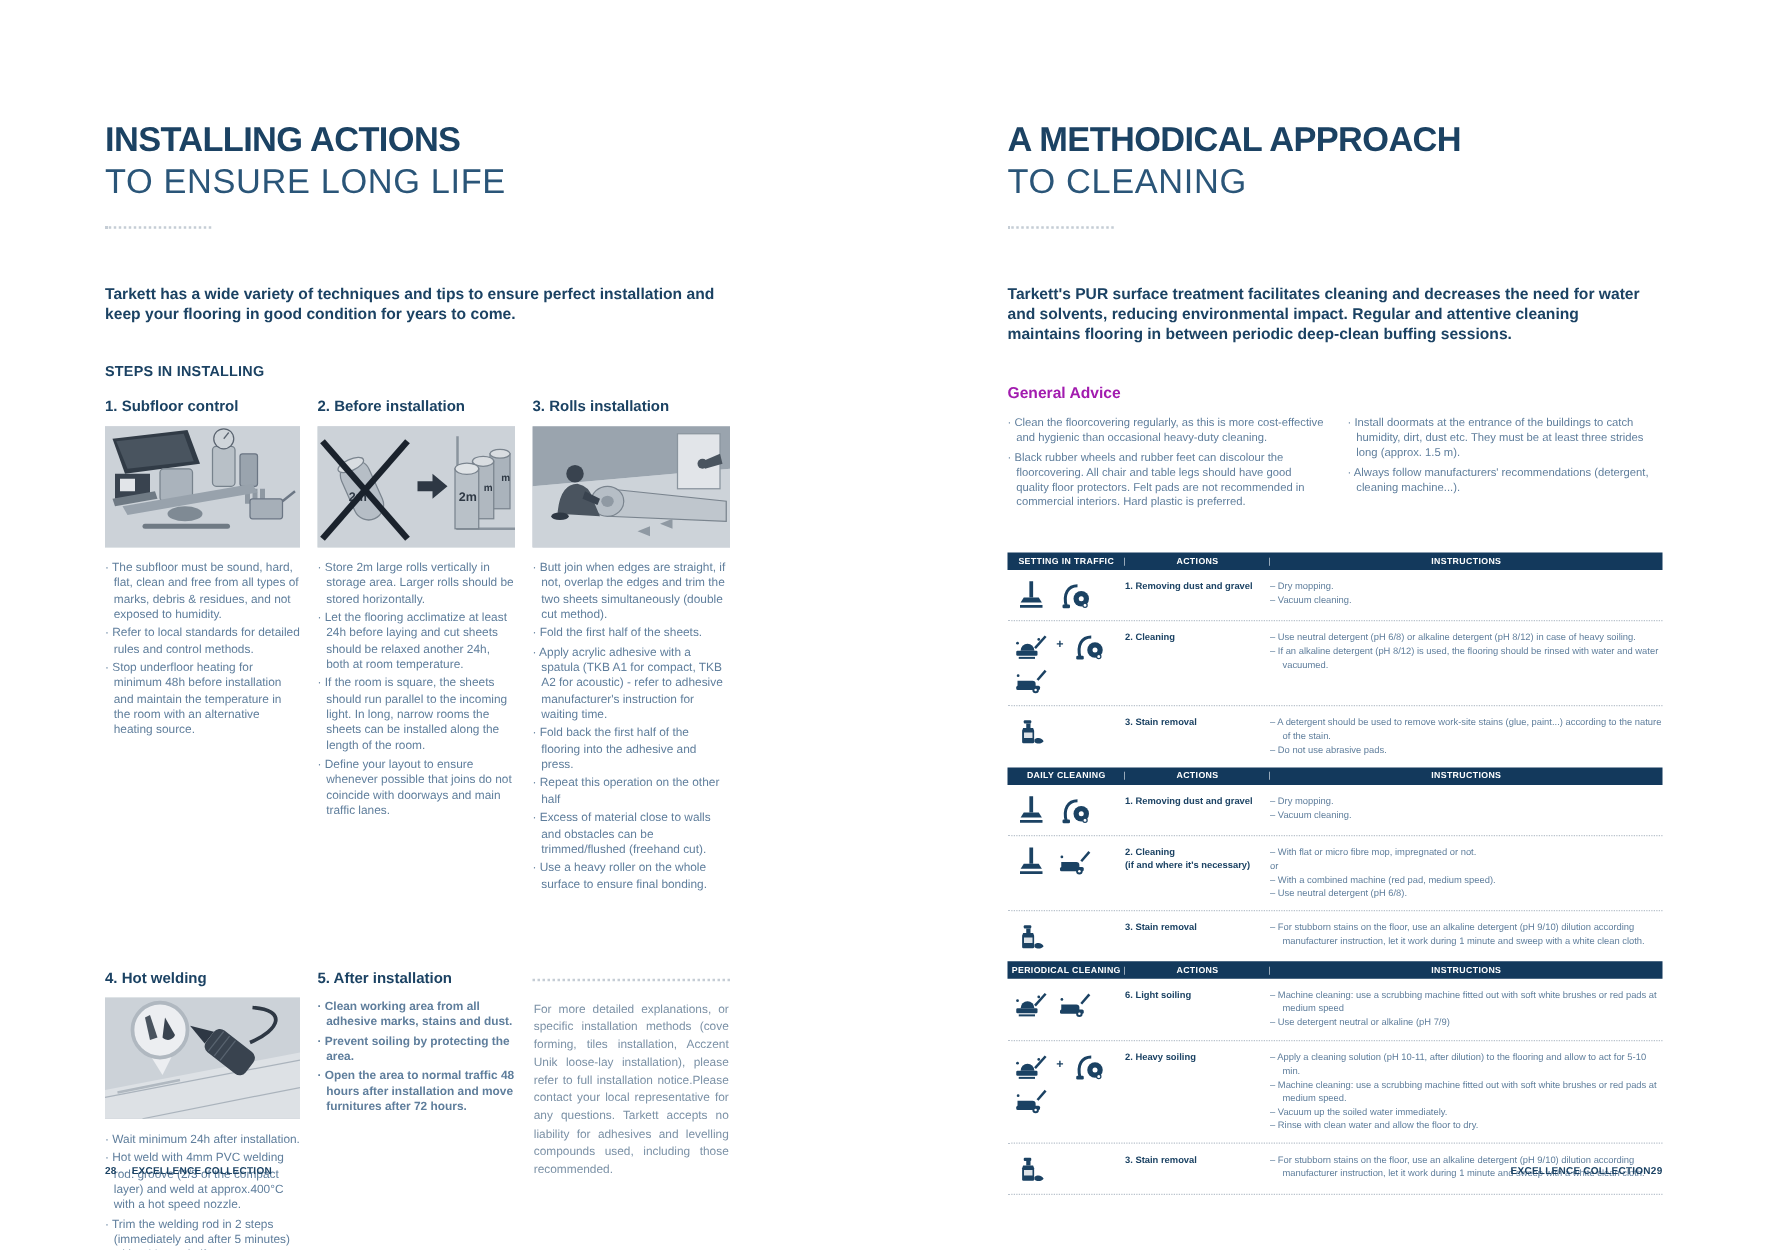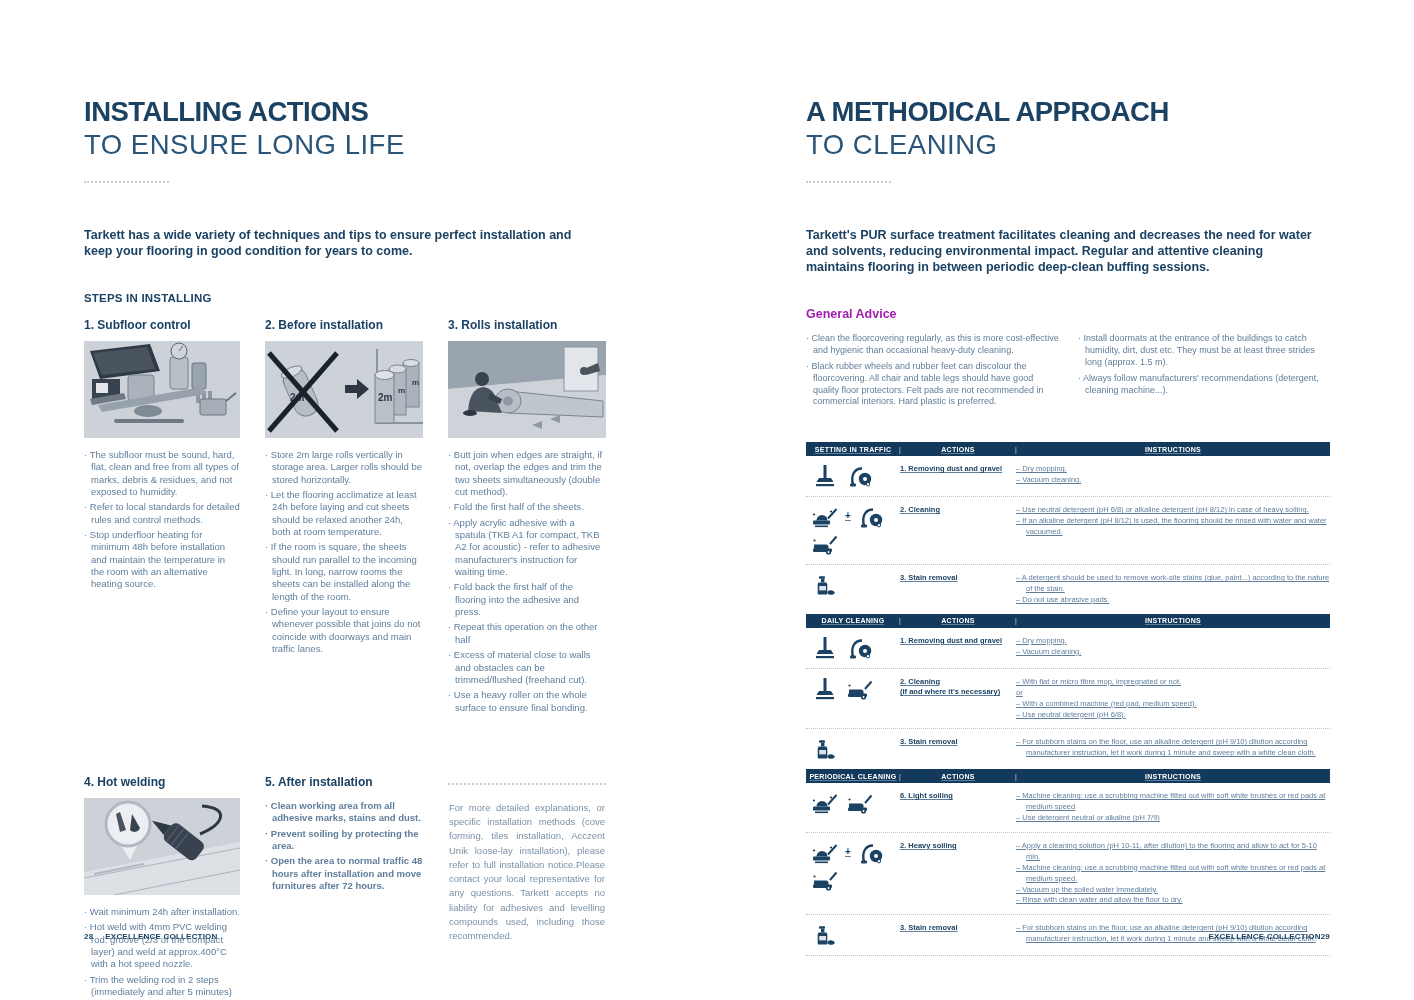--- a/index.html
+++ b/index.html
@@ -11,39 +11,39 @@
   #left-page{left:84px;width:522px;}
   #right-page{left:806px;width:524px;}
 
   .title{margin-top:95px;}
   .title .t1{font-size:27.5px;font-weight:bold;color:#1b4263;letter-spacing:-0.5px;line-height:33px;}
   .title .t2{font-size:27.5px;font-weight:400;color:#2a5578;letter-spacing:0.5px;line-height:33px;}
   .rule{width:85px;border-top:2px dotted #c5cdd5;margin-top:20px;}
   .intro{margin:44px 0 0;font-size:12.5px;font-weight:bold;color:#1b4263;line-height:1.28;width:506px;}
   .seclabel{margin-top:33px;font-size:11.5px;font-weight:bold;color:#1b4263;letter-spacing:0.2px;}
 
-  .steps-grid{display:grid;grid-template-columns:156px 158px 158px;column-gap:25px;margin-top:14px;}
+  .steps-grid{display:grid;grid-template-columns:156px 158px 158px;column-gap:14px;margin-top:14px;}
   .steps-grid.row2{margin-top:58px;}
   .step h3{margin:0;font-size:12px;font-weight:bold;color:#1b4263;}
   .step .img{margin-top:9px;width:100%;height:97px;display:block;}
   .step ul{list-style:none;margin:11px 0 0;padding:0;font-size:9.5px;line-height:1.3;color:#5f7e9c;}
   .step li{padding-left:7px;text-indent:-7px;margin-bottom:3px;}
   .step li::before{content:"· ";}
   .step.no-img ul{font-weight:bold;}
 
   .note{margin-top:8px;border-top:2px dotted #c5cdd5;border-bottom:2px dotted #c5cdd5;
     padding:16px 1px 18px;font-size:9.5px;line-height:1.5;text-align:justify;color:#7b91a6;}
 
   .advice-heading{margin-top:32px;font-size:12.5px;font-weight:bold;color:#a21caf;}
   .advice-grid{display:grid;grid-template-columns:254px 252px;column-gap:18px;margin-top:12px;}
   .advice-grid ul{list-style:none;margin:0;padding:0;font-size:9px;line-height:1.32;color:#5f7e9c;}
   .advice-grid li{padding-left:7px;text-indent:-7px;margin-bottom:4px;}
   .advice-grid li::before{content:"· ";}
 
-  .ctable{margin-top:30px;border-bottom:1px dotted #b9c2cc;text-decoration:underline;}
+  .ctable{margin-top:30px;border-bottom:1px dotted #b9c2cc;}
   .band{display:grid;grid-template-columns:94px 116px 314px;background:#13395c;color:#fff;
     height:14px;align-items:center;font-size:7px;font-weight:bold;letter-spacing:0.3px;}
   .band span{text-align:center;position:relative;white-space:nowrap;}
   .band span.sep::after{content:"|";position:absolute;right:-1px;top:0;font-weight:400;color:#c8d2dc;}
   .trow{display:grid;grid-template-columns:94px 116px 314px;padding:5px 0 8px;}
   .trow + .trow{border-top:1px dotted #b9c2cc;}
   .ticons{display:flex;flex-wrap:wrap;gap:3px 5px;align-content:flex-start;padding:3px 6px 0 4px;}
   .ticons .ic{width:30px;height:24px;display:inline-block;}
   .ticons svg{width:30px;height:24px;display:block;}
   .plus{font-size:10px;font-weight:bold;color:#1b4263;line-height:22px;}

